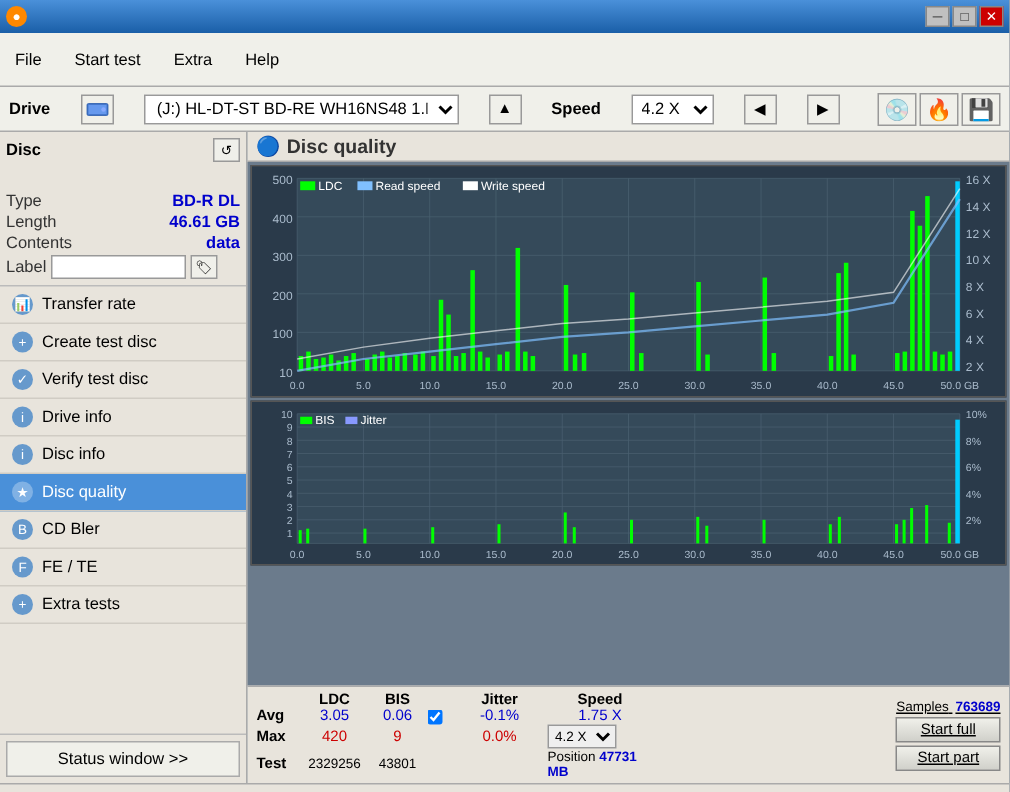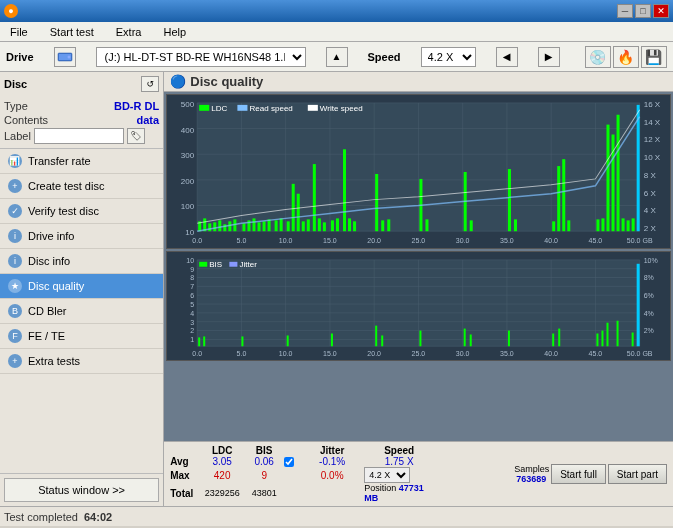--- a/index.html
+++ b/index.html
@@ -54,21 +54,21 @@
       align-items: center;
       justify-content: center;
       font-size: 9px;
       color: #333;
     }
     .tb-btn.close { background: #cc0000; color: white; }
 
     
     .menu-bar {
       background: #f0f0ea;
-      height: 20px;
+      height: 36px;
       display: flex;
       align-items: center;
       padding: 0 4px;
       border-bottom: 1px solid #aaa;
       gap: 10px;
       text-align: right;
     }
     .menu-item {
       padding: 2px 6px;
       cursor: pointer;
@@ -149,21 +149,21 @@
       flex-direction: column;
     }
     .disc-section {
       padding: 4px;
       border-bottom: 1px solid #bbb;
     }
     .disc-header {
       display: flex;
       align-items: center;
       justify-content: space-between;
-      margin-bottom: 8px;
+      margin-bottom: 20px;
       text-align: right;
     }
     .disc-title {
       font-size: 11px;
       font-weight: bold;
     }
     .disc-icon-btn {
       width: 18px;
       height: 16px;
       background: #f0f0ea;
@@ -408,20 +408,24 @@
   <div class="sidebar">
 
     <div class="disc-section">
       <div class="disc-header">
         <span class="disc-title">Disc</span>
         <div class="disc-icon-btn">↺</div>
       </div>
       <div class="disc-info-row">
         <span class="disc-info-label">Type</span>
         <span class="disc-info-value">BD-R DL</span>
+      </div>
+      <div class="disc-info-row">
+        <span class="disc-info-label">Length</span>
+        <span class="disc-info-value">46.61 GB</span>
       </div>
       <div class="disc-info-row">
         <span class="disc-info-label">Contents</span>
         <span class="disc-info-value">data</span>
       </div>
       <div class="label-row">
         <span class="disc-info-label">Label</span>
         <input class="label-input" type="text" value="" style="">
         <div class="disc-icon-btn">🏷</div>
       </div>
@@ -713,33 +717,33 @@
         <div class="stats-val red">9</div>
         <div></div>
         <div class="stats-val red">0.0%</div>
         <div style="display:flex;align-items:center;gap:2px;">
           <select class="speed-combo" style="width:46px;height:16px;font-size:9px;">
             <option>4.2 X</option>
           </select>
         </div>
         <div></div>
 
-        <div style="font-weight:bold;">Total</div>
+        <div style="font-weight:bold;">Test</div>
         <div class="stats-val" style="font-size:9px;">2329256</div>
         <div class="stats-val" style="font-size:9px;">43801</div>
         <div></div>
         <div></div>
         <div style="font-size:9px;">
           <span>Position</span>
           <span style="color:#0000cc; font-weight:bold;">47731 MB</span>
         </div>
         <div></div>
       </div>
 
-      <div style="display:flex;flex-direction:row;gap:2px;margin-left:4px;">
+      <div style="display:flex;flex-direction:column;gap:2px;margin-left:4px;text-decoration:underline;">
         <div style="font-size:9px;">
           <span>Samples</span>
           <span style="color:#0000cc; font-weight:bold; margin-left:2px;">763689</span>
         </div>
         <button class="start-btn">Start full</button>
         <button class="start-btn">Start part</button>
       </div>
     </div>
   </div>
 </div>

